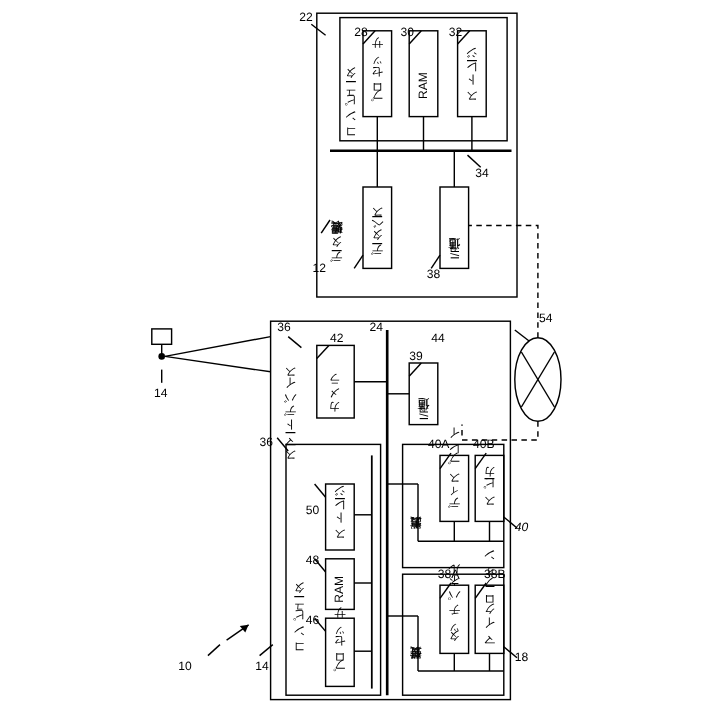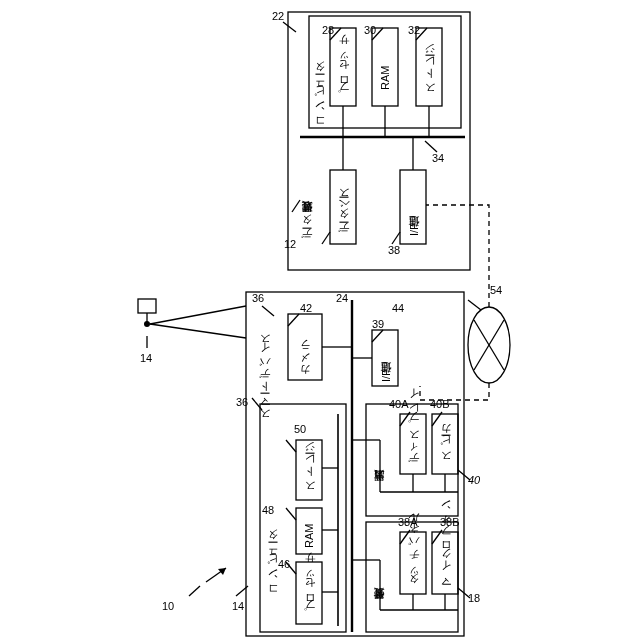--- a/index.html
+++ b/index.html
@@ -143,22 +143,22 @@
   <div class="lbl box-txt vt" style="left:337px;top:176px;height:64px;">データベース</div>
   <div class="lbl box-txt vt" style="left:407px;top:182px;height:54px;">通信I/F</div>
 
   <div class="lbl num" style="left:252px;top:292px;">36</div>
   <div class="lbl num" style="left:300px;top:302px;">42</div>
   <div class="lbl num" style="left:372px;top:318px;">39</div>
   <div class="lbl num" style="left:392px;top:302px;">44</div>
   <div class="lbl num" style="left:462px;top:284px;margin-left:28px;">54</div>
   <div class="lbl num" style="left:140px;top:352px;">14</div>
   <div class="lbl num" style="left:236px;top:396px;">36</div>
-  <div class="lbl num" style="left:278px;top:423px;margin-left:16px;">50</div>
-  <div class="lbl num" style="left:262px;top:504px;">48</div>
+  <div class="lbl num" style="left:278px;top:458px;">50</div>
+  <div class="lbl num" style="left:278px;top:504px;">48</div>
   <div class="lbl num" style="left:278px;top:558px;">46</div>
   <div class="lbl num" style="left:389px;top:398px;">40A</div>
   <div class="lbl num" style="left:430px;top:398px;">40B</div>
   <div class="lbl num" style="left:468px;top:474px;font-style:italic;">40</div>
   <div class="lbl num" style="left:398px;top:516px;">38A</div>
   <div class="lbl num" style="left:430px;top:516px;margin-left:10px;">38B</div>
   <div class="lbl num" style="left:468px;top:592px;">18</div>
   <div class="lbl num" style="left:162px;top:600px;">10</div>
   <div class="lbl num" style="left:232px;top:600px;">14</div>
 

